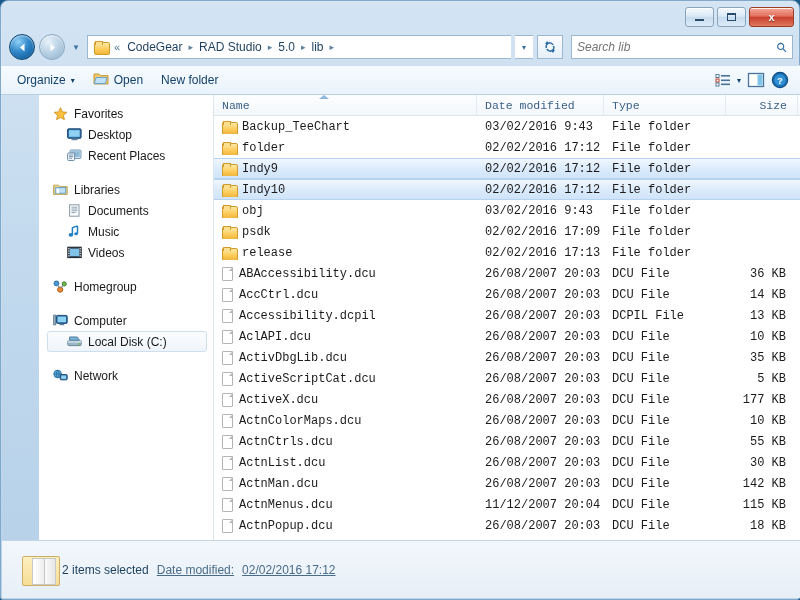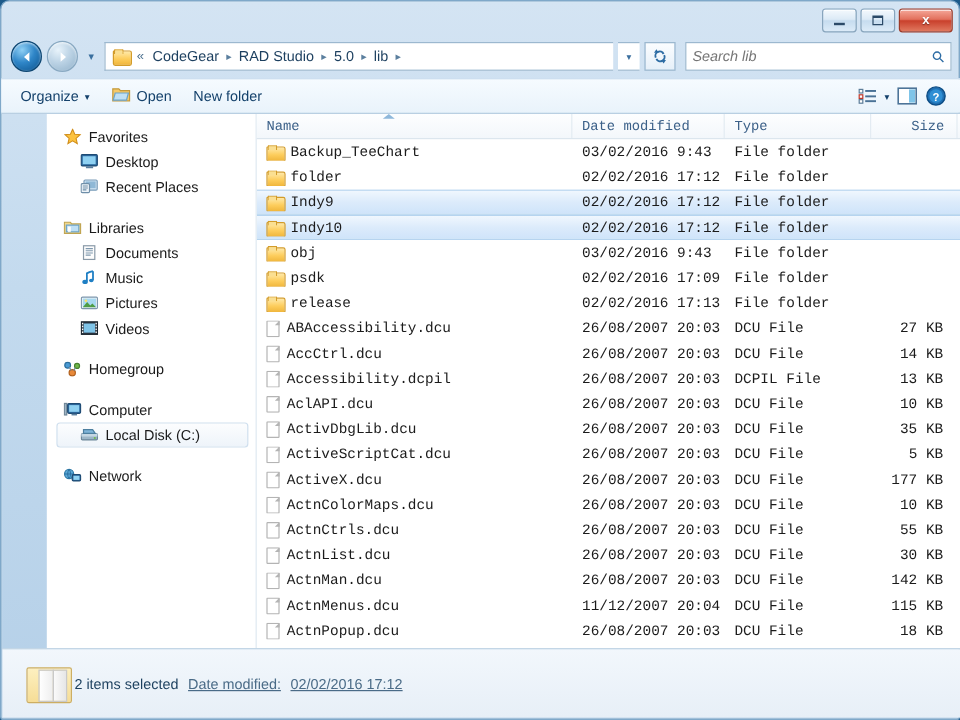--- a/index.html
+++ b/index.html
@@ -353,29 +353,20 @@
         <svg width="15" height="13" viewBox="0 0 15 13">
           <path d="M10.5 1 V8.4" stroke="#1f7fc4" stroke-width="1.5"></path>
           <path d="M10.5 1 C8 1.6 6.4 2.2 5.4 2.8 V9.6" stroke="#1f7fc4" stroke-width="1.5" fill="none"></path>
           <ellipse cx="3.9" cy="9.9" rx="2.3" ry="1.8" fill="#1f7fc4"></ellipse>
           <ellipse cx="9.1" cy="8.7" rx="1.9" ry="1.5" fill="#1f7fc4"></ellipse>
         </svg>
         <span class="nav-label">Music</span>
       </div>
       <div class="nav-item child">
         <svg width="15" height="13" viewBox="0 0 15 13">
-          <rect x="0.8" y="1.6" width="13.4" height="9.6" rx="1" fill="#eef4f9" stroke="#7e97ad"></rect>
-          <rect x="2" y="2.8" width="11" height="7.2" fill="#a8d9f0"></rect>
-          <path d="M2 10 L5.6 5.6 L8.2 8.6 L10 7 L13 10 Z" fill="#4f9c46"></path>
-          <circle cx="4.6" cy="4.6" r="1.1" fill="#fbe06a"></circle>
-        </svg>
-        <span class="nav-label">Pictures</span>
-      </div>
-      <div class="nav-item child">
-        <svg width="15" height="13" viewBox="0 0 15 13">
           <rect x="0.8" y="1.2" width="13.4" height="10.4" fill="#2e3a46" stroke="#1a232c"></rect>
           <rect x="2.8" y="2.6" width="9.4" height="7.6" fill="#7fc4e8"></rect>
           <g fill="#fdfdfd">
             <rect x="1.3" y="2" width="1.1" height="1.3"></rect>
               <rect x="1.3" y="4.4" width="1.1" height="1.3"></rect>
             <rect x="1.3" y="6.8" width="1.1" height="1.3"></rect>
               <rect x="1.3" y="9.2" width="1.1" height="1.3"></rect>
             <rect x="12.6" y="2" width="1.1" height="1.3"></rect>
               <rect x="12.6" y="4.4" width="1.1" height="1.3"></rect>
             <rect x="12.6" y="6.8" width="1.1" height="1.3"></rect>
@@ -505,21 +496,21 @@
             <div class="cell c-type">File folder</div>
             <div class="cell c-size"></div>
           </div>
           <div class="row">
             <div class="cell c-name">
               <div class="file-ico"></div>
               <span>ABAccessibility.dcu</span>
             </div>
             <div class="cell c-date">26/08/2007 20:03</div>
             <div class="cell c-type">DCU File</div>
-            <div class="cell c-size">27 KB</div>
+            <div class="cell c-size">36 KB</div>
           </div>
           <div class="row">
             <div class="cell c-name">
               <div class="file-ico"></div>
               <span>AccCtrl.dcu</span>
             </div>
             <div class="cell c-date">26/08/2007 20:03</div>
             <div class="cell c-type">DCU File</div>
             <div class="cell c-size">14 KB</div>
           </div>

